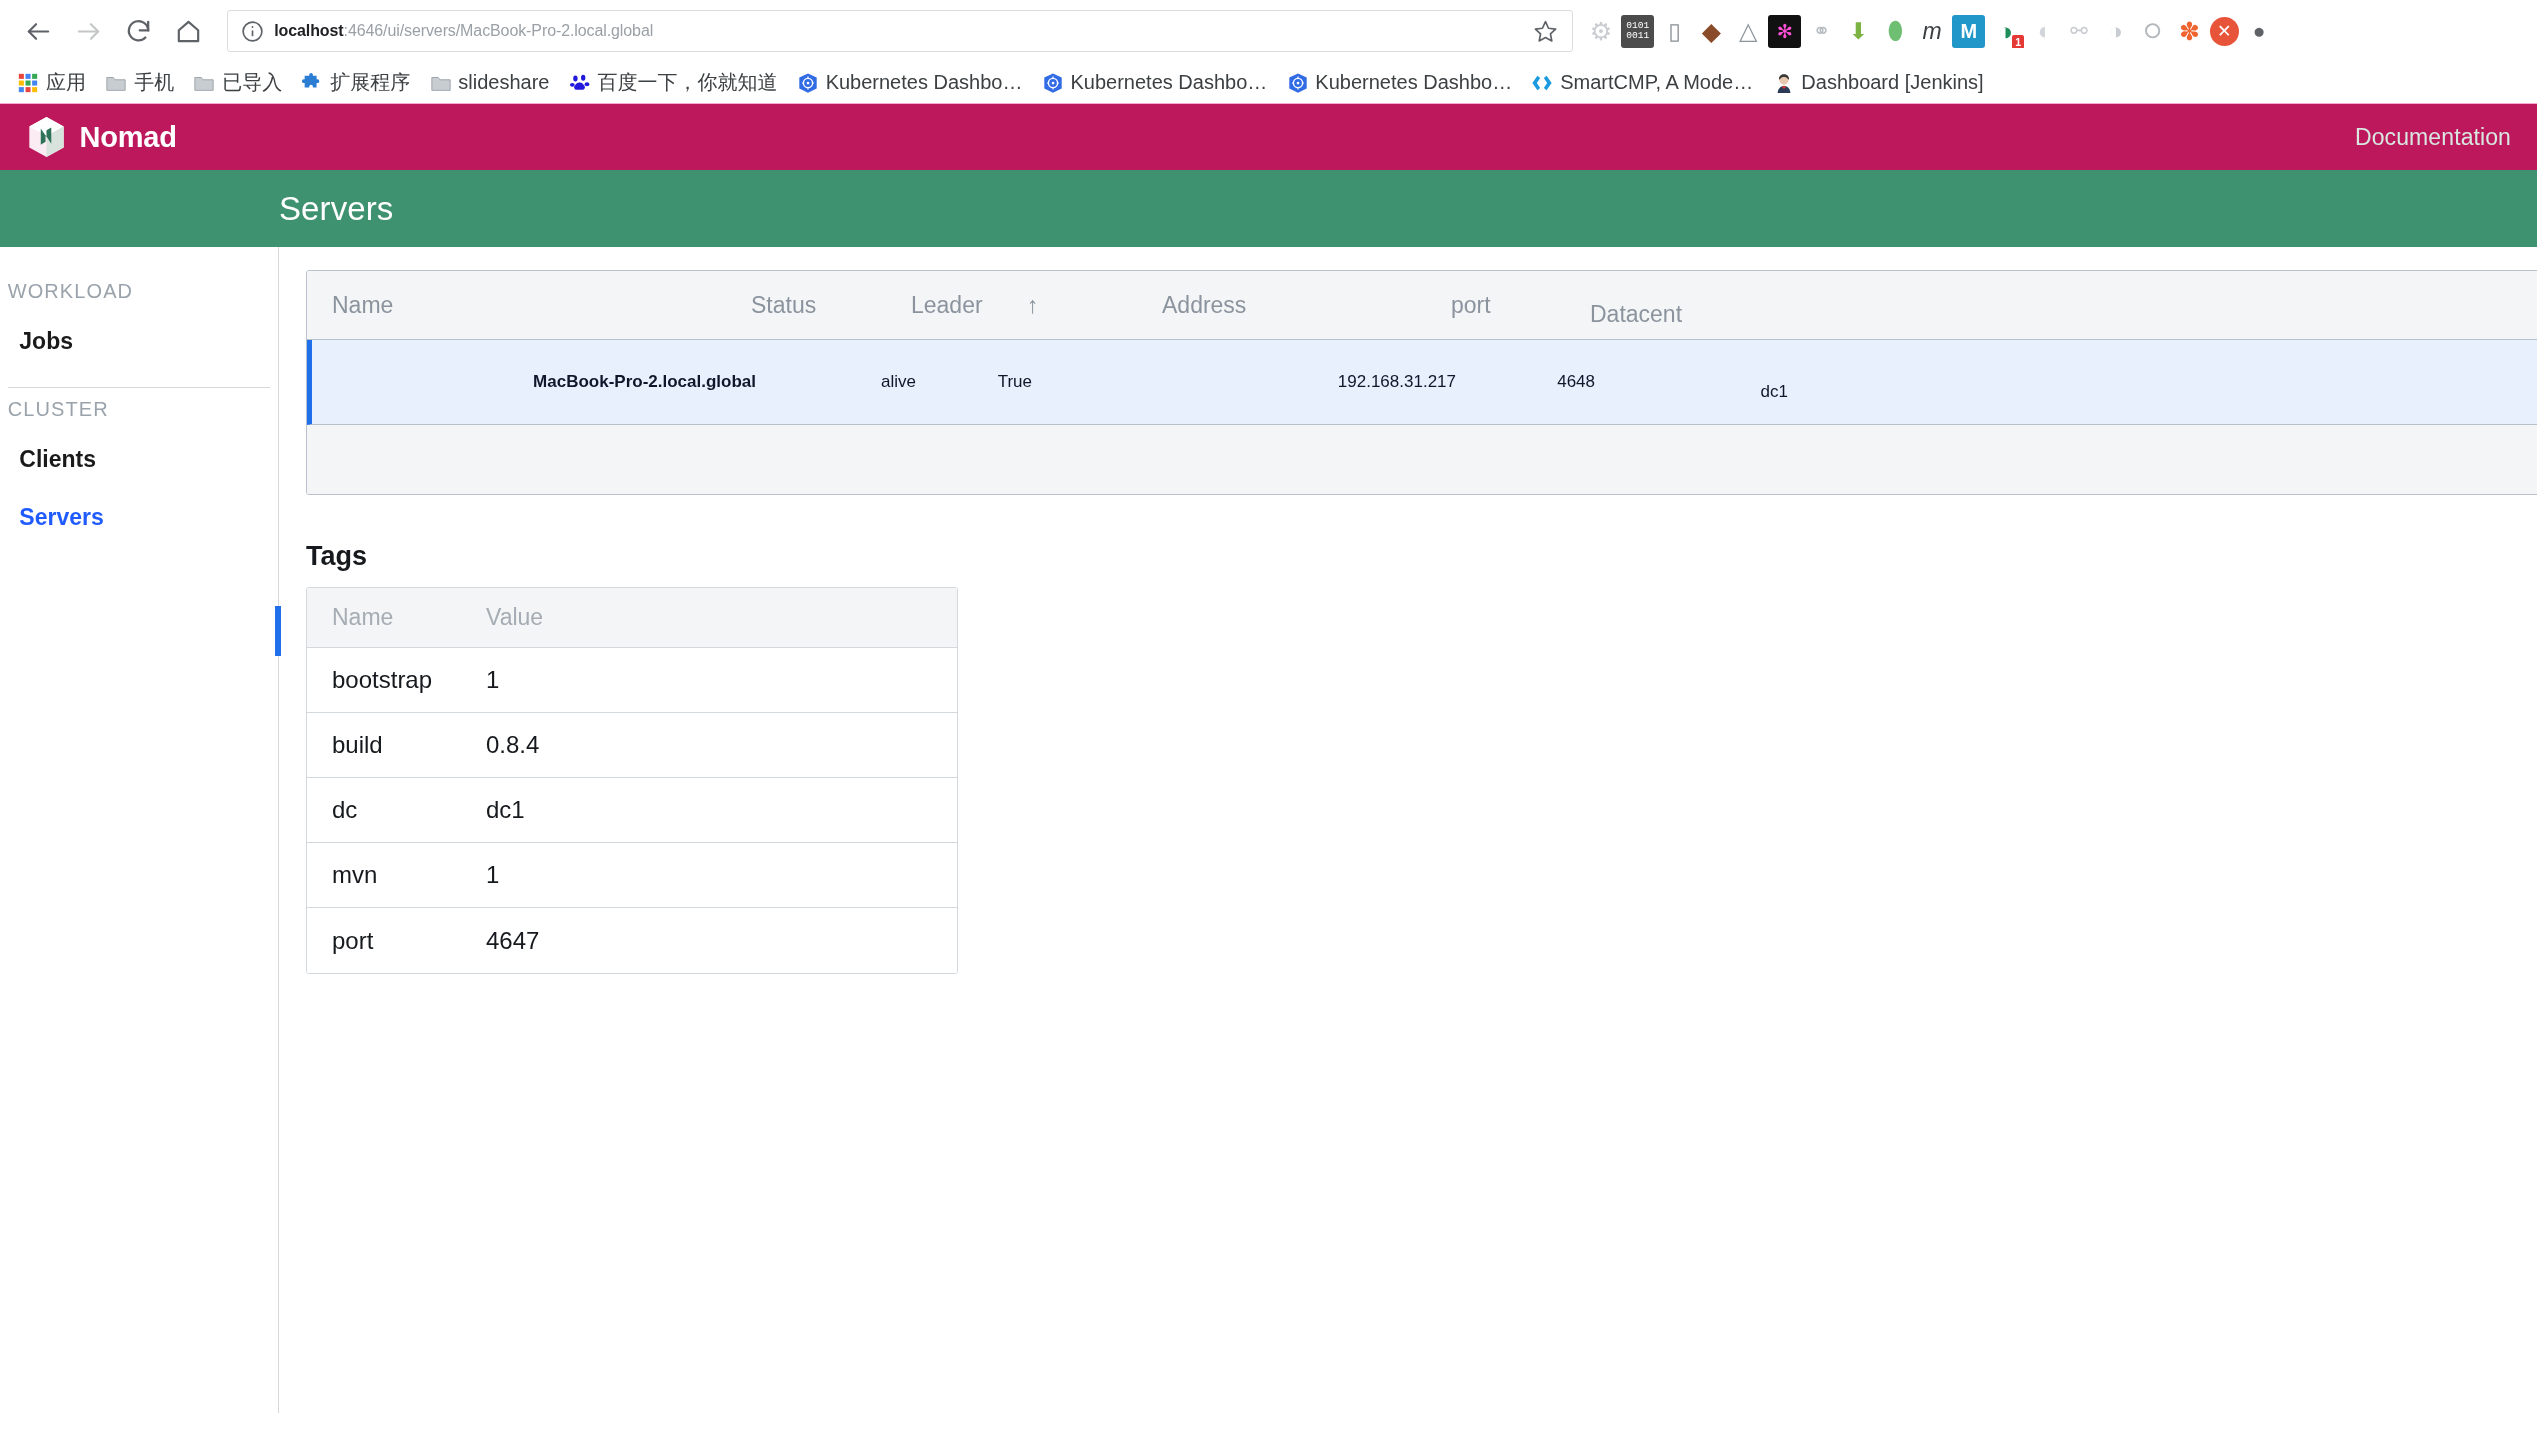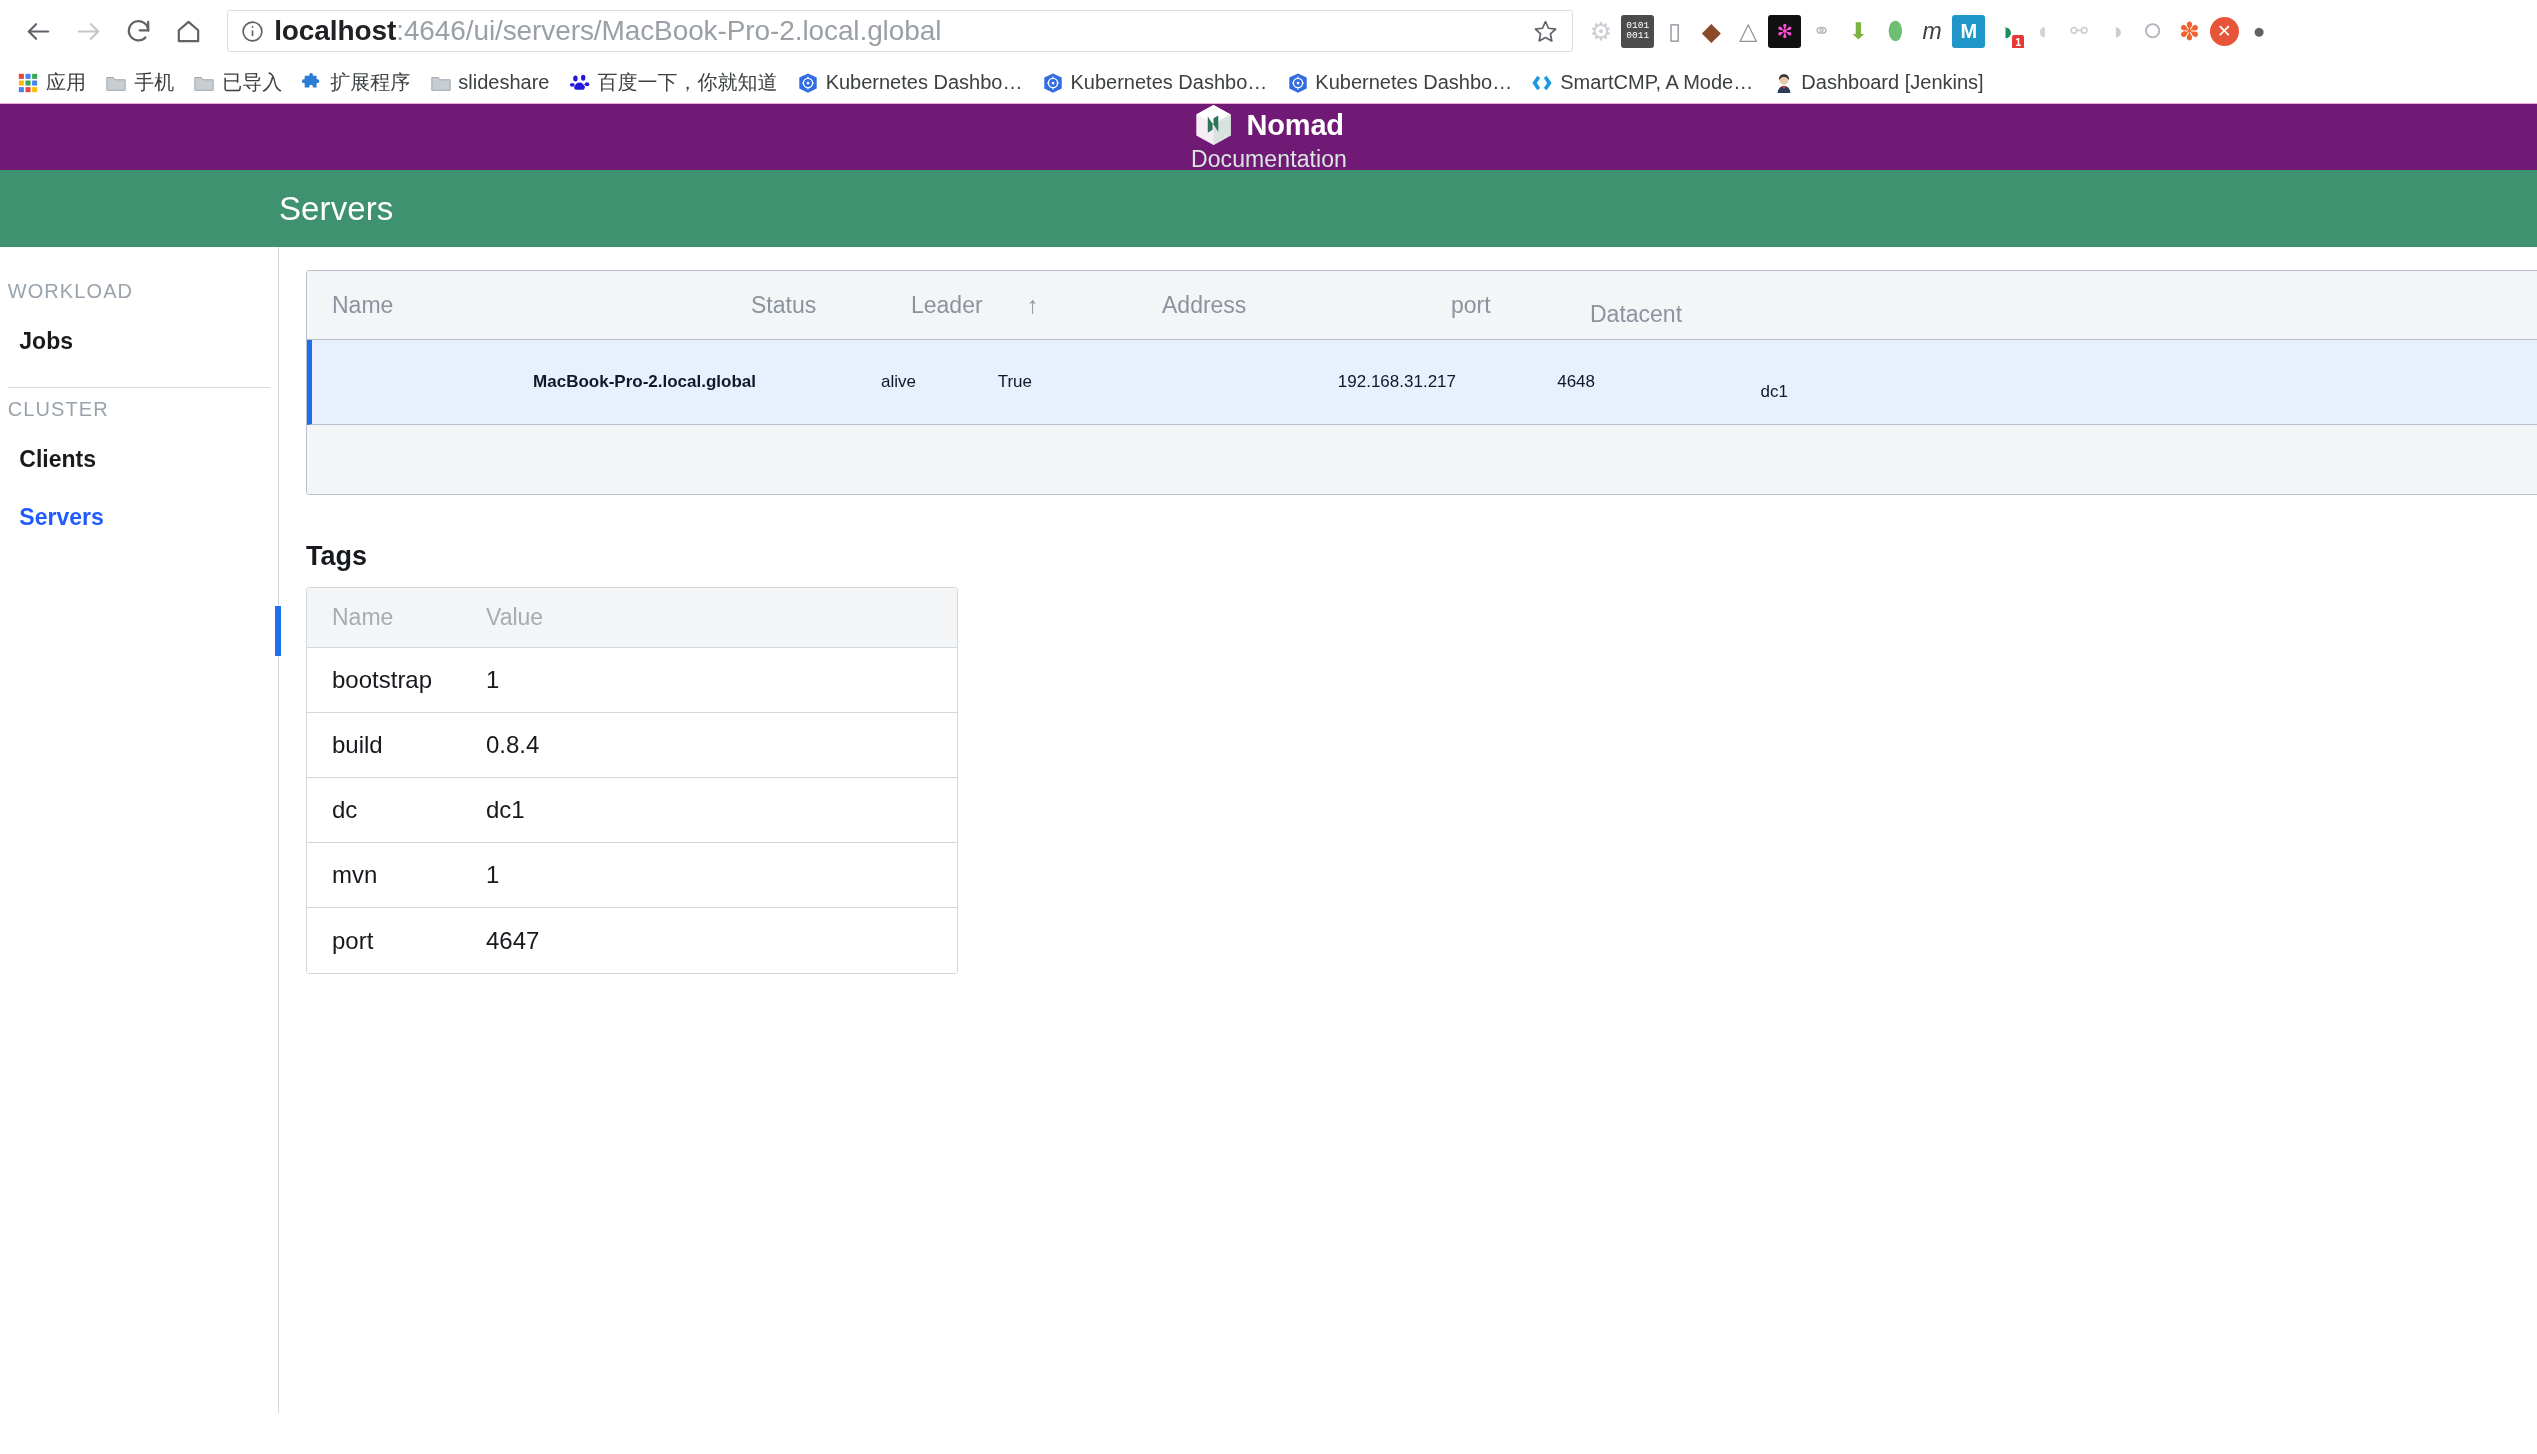--- a/index.html
+++ b/index.html
@@ -34,21 +34,21 @@
     background: #fff;
     display: flex; align-items: center;
     padding: 0 11.6px;
   }
   .omni-info {
     width: 25px; height: 25px; flex: none;
     display: flex; align-items: center; justify-content: center;
     color: #5f6368; margin-right: 9.6px;
   }
   .omni-url {
-    flex: 1; font-size: 28px; color: #9aa0a6;
+    flex: 1; font-size: 16px; color: #9aa0a6;
     white-space: nowrap; overflow: hidden;
     letter-spacing: -0.1px;
   }
   .omni-url b { color: #202124; font-weight: 700; }
   .omni-star {
     width: 29px; flex: none; color: #5f6368;
     display: flex; align-items: center; justify-content: center;
   }
 
   .ext-strip {
@@ -84,24 +84,23 @@
     padding: 4.8px 7.7px; border-radius: 2.9px;
     font-size: 20px; color: #3c4043;
     white-space: nowrap; flex: none;
   }
   .bm-ico { width: 22px; height: 22px; flex: none; display:block; }
 
   
   .nomad-root { position: relative; }
 
   .nomad-header {
-    height: 66px; background: #701a75;
+    height: 66px; background: #be185d;
     display: flex; align-items: center;
     padding: 0 27px;
-    flex-direction: column;
   }
   .brand { display: flex; align-items: center; gap: 13.5px; }
   .brand-name {
     color: #ffffff; font-size: 29px; font-weight: 700;
     letter-spacing: -0.2px;
   }
   .header-spacer { flex: 1; }
   .doc-link {
     color: #d9e7e0; font-size: 23px; letter-spacing: 0.1px;
   }

